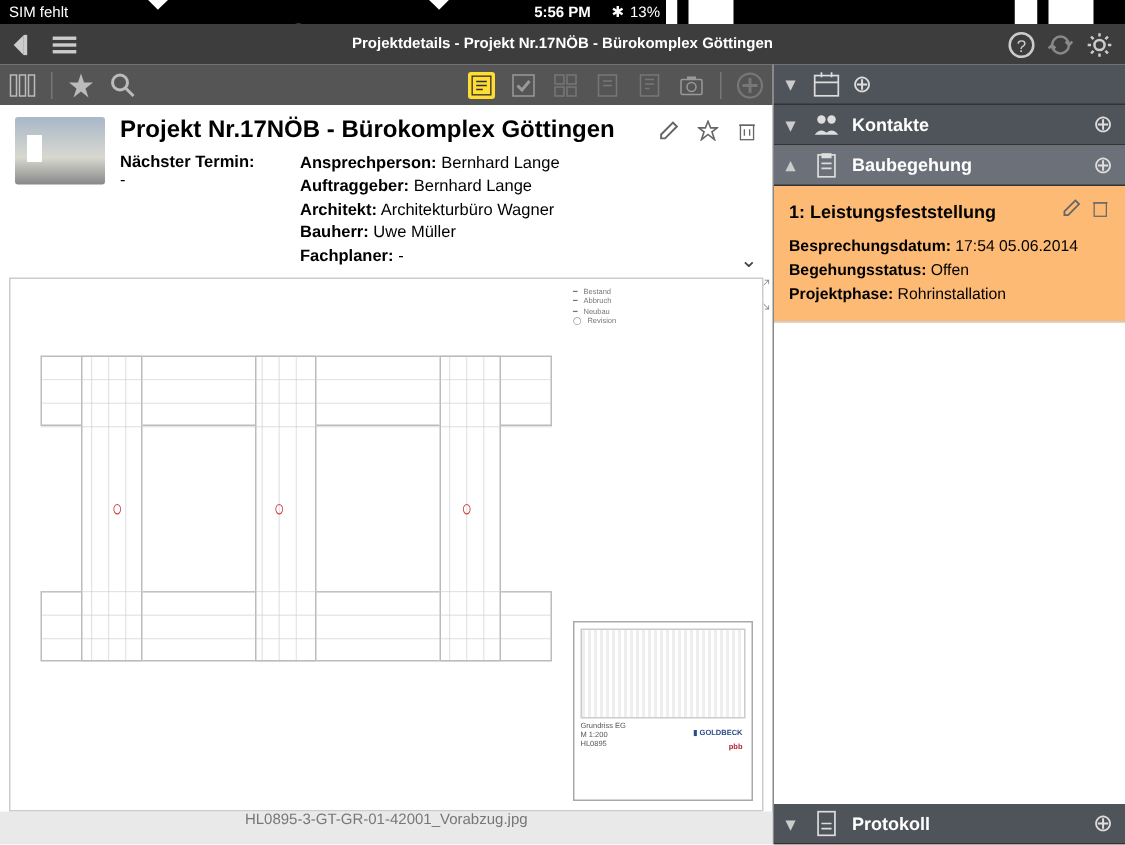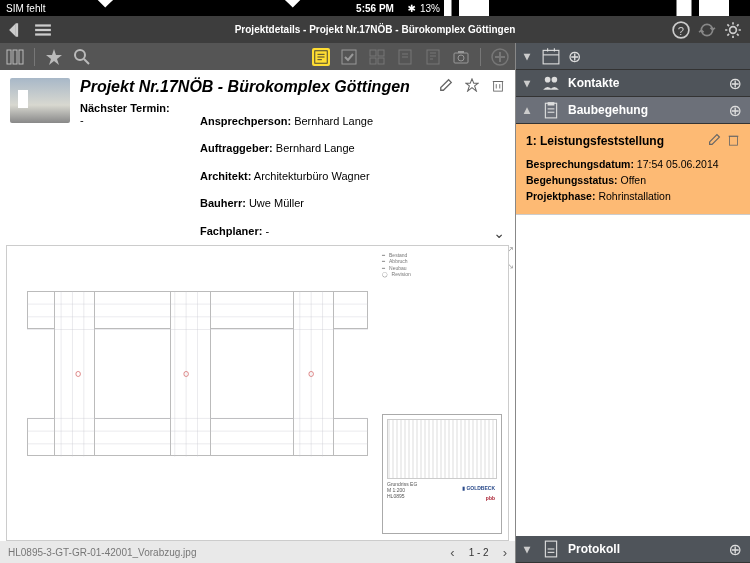--- a/index.html
+++ b/index.html
@@ -27,46 +27,46 @@
 .tb-right { display: flex; gap: 10px; align-items: center; }
 .tb-icon { width: 18px; height: 18px; display: inline-flex; align-items: center; justify-content: center; color: #aaa; }
 .tb-icon.active { background: #ffdd33; color: #333; border-radius: 2px; padding: 1px; }
 .sep { width: 1px; height: 18px; background: #777; }
 
 
 .project-info { padding: 8px 10px 4px 10px; display: flex; gap: 10px; position: relative; }
 .thumb { width: 60px; height: 45px; background: linear-gradient(180deg,#a8b8c8 0%, #d8d8d0 60%, #888 100%); border-radius: 2px; position: relative; }
 .thumb::after { content:''; position:absolute; left:8px; top:12px; width:10px; height:18px; background:#fff; }
 .proj-body { flex: 1; }
-.proj-title-row { display: flex; align-items: flex-start; gap: 12px; font-style: italic; }
+.proj-title-row { display: flex; align-items: center; gap: 12px; }
 .proj-title { font-size: 16px; font-weight: 700; flex: 1; }
 .proj-act { color: #666; display:inline-flex; }
 .proj-cols { display: flex; margin-top: 6px; font-size: 11px; }
 .proj-col1 { min-width: 120px; }
 .field-label { font-weight: 700; display: inline; }
 .field-val { display: inline; }
-.proj-col2 > div { line-height: 1.4; margin-top: 12px; }
+.proj-col2 > div { line-height: 1.4; }
 .exp-chevron { position: absolute; right: 10px; bottom: 2px; color: #444; font-size: 14px; }
 
 
 .plan-wrap { flex: 1; position: relative; padding: 2px 6px 0 6px; }
 .plan-frame { width: 100%; height: 100%; background: #fff; border: 1px solid #ccc; position: relative; overflow: hidden; }
 .plan-zoomicons { position: absolute; right: 2px; top: 2px; display:flex; flex-direction:column; gap:2px; color:#888; font-size:10px;}
 .floorplan { position: absolute; left: 20px; top: 20px; right: 140px; bottom: 20px; }
 .fp-block { position: absolute; background: #fff; border: 1px solid #bbb; }
 .legend { position: absolute; right: 6px; top: 6px; width: 120px; height: 80px; font-size: 5px; color: #777; line-height:1.3; }
 .legend-row { display:flex; gap:4px; }
 .titleblock { position: absolute; right: 6px; bottom: 6px; width: 120px; height: 120px; border: 1px solid #aaa; background:#fff; }
 .titleblock .mini { position:absolute; left:4px; top:4px; right:4px; height:60px; border:1px solid #ccc; background:repeating-linear-gradient(90deg,#eee 0 2px,#fff 2px 4px);}
 .titleblock .info { position:absolute; left:4px; bottom:4px; right:4px; height:48px; font-size:5px; color:#555; }
 .titleblock .logo1 { position:absolute; right:6px; top:70px; font-size:5px; font-weight:700; color:#2a4a8a;}
 .titleblock .logo2 { position:absolute; right:6px; top:80px; font-size:5px; font-weight:700; color:#aa2233;}
 
 
-.pager { height: 22px; background: #e9e9e9; display: flex; align-items: center; padding: 0 8px; font-size: 10px; color: #777; gap: 10px; }
+.pager { height: 22px; background: #e9e9e9; display: flex; align-items: center; padding: 0 8px; font-size: 10px; color: #777; gap: 10px; flex-direction: column; }
 .pager .fname { flex: 1; }
 .pager .nav { display: flex; align-items: center; gap: 14px; color:#555; font-size:13px; }
 .pager .nav .pg { color:#333; font-size:10px;}
 
 
 .section-hdr { height: 27px; background: #4f545a; color: #fff; display: flex; align-items: center; padding: 0 8px; gap: 8px; font-size: 12px; font-weight: 600; border-bottom: 1px solid #333; }
 .section-hdr .chev { width:10px; color:#ccc; }
 .section-hdr .sect-icon { width: 18px; color: #ddd; display:inline-flex; }
 .section-hdr .sect-title { flex: 1; }
 .section-hdr .add { color: #ddd; font-size: 16px; font-weight: 400; }

